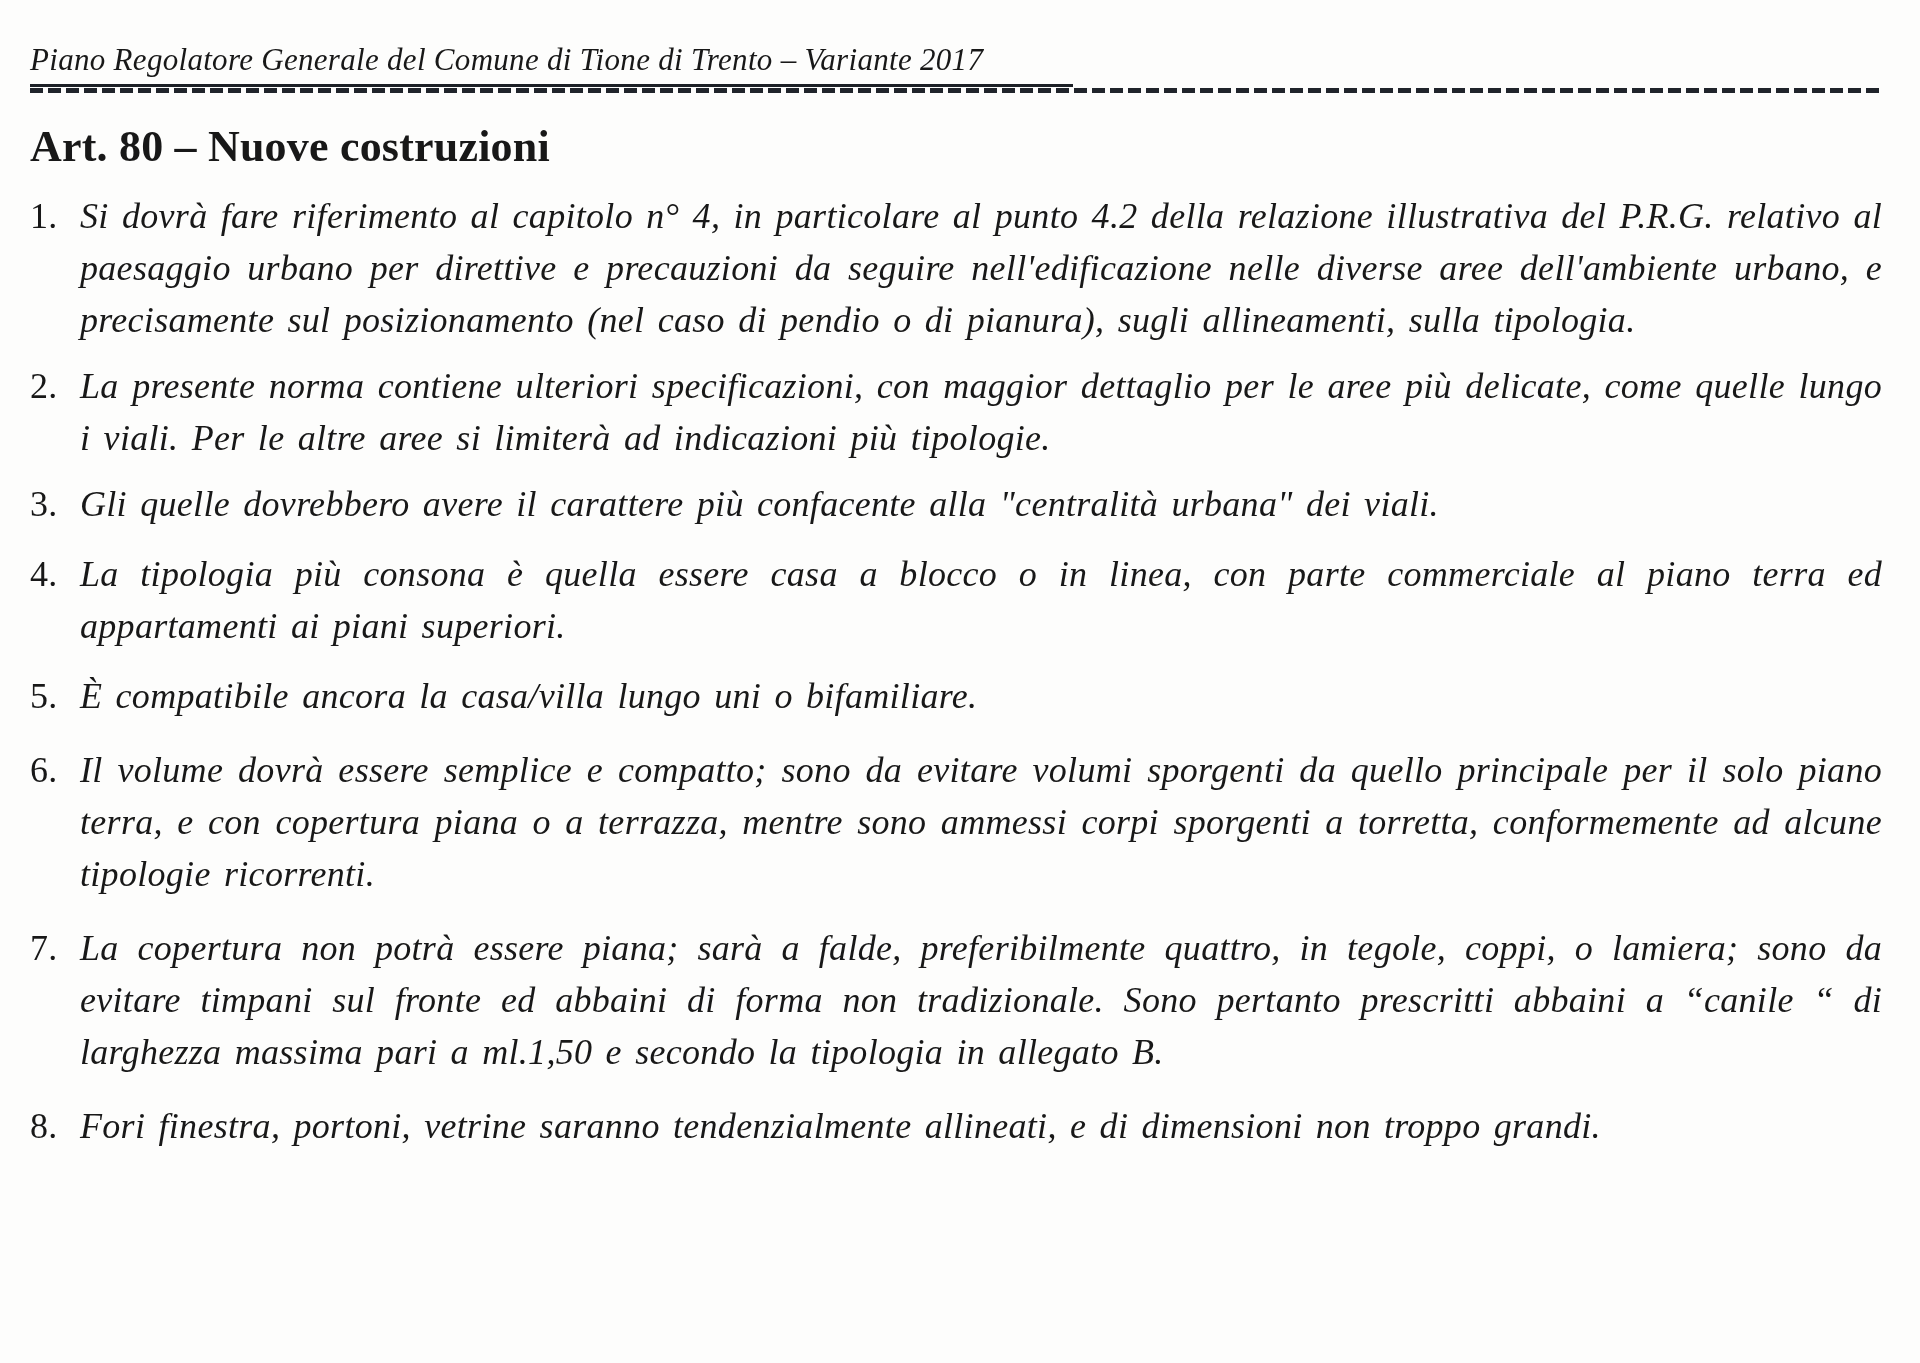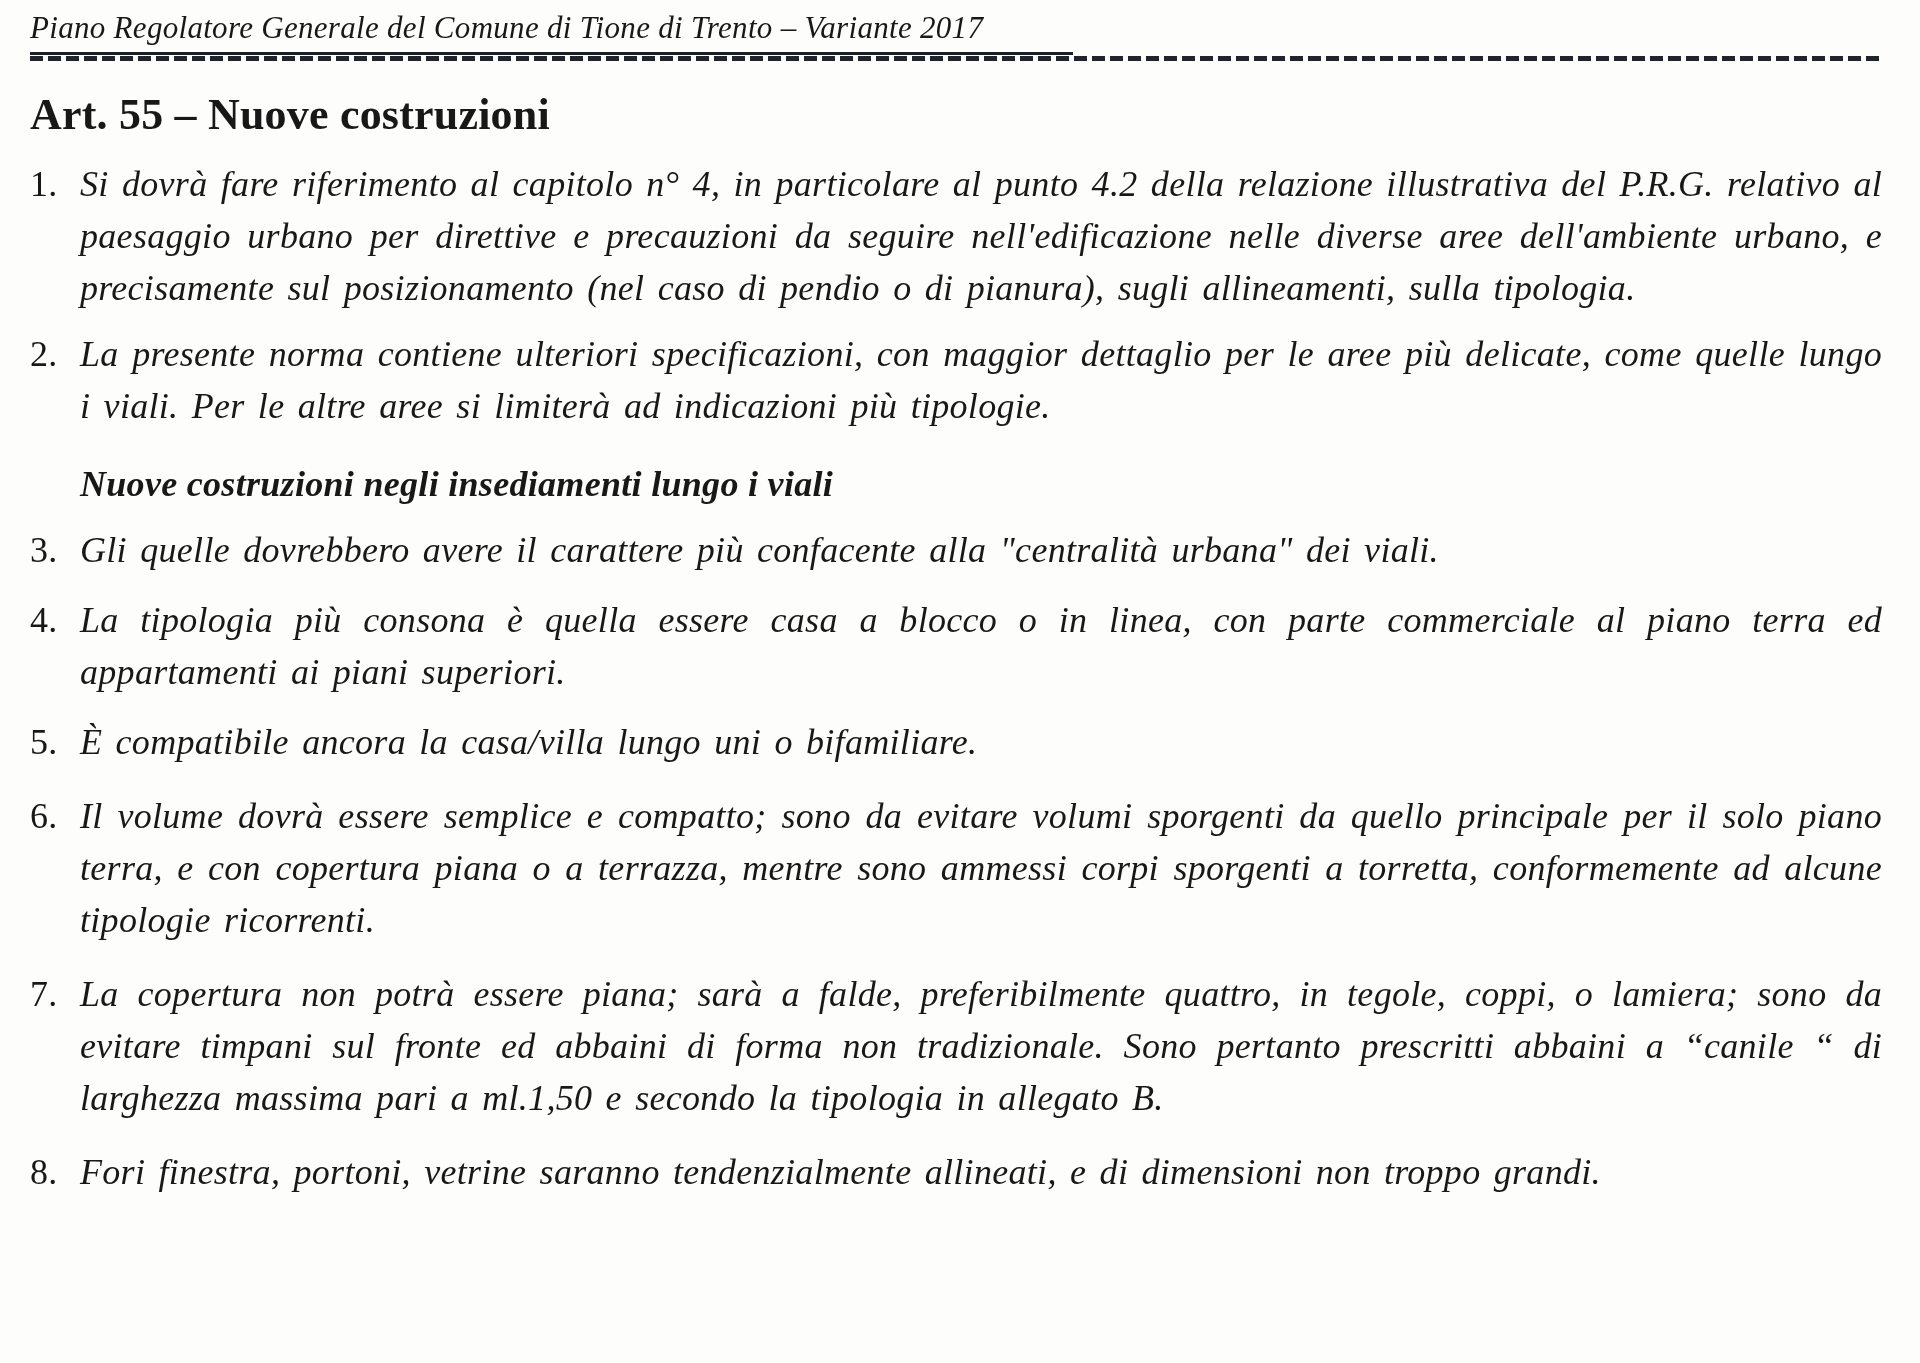--- a/index.html
+++ b/index.html
@@ -13,20 +13,21 @@
     overflow: hidden;
     font-family: "Liberation Serif", "DejaVu Serif", serif;
     color: #181818;
     background: #fdfdfc;
   }
   .page {
     box-sizing: border-box;
     width: 1920px;
     height: 1073px;
     padding: 10px 38px 0 30px;
+    margin-top: 32px;
   }
   
   .header-row {
     display: flex;
     justify-content: space-between;
     align-items: baseline;
     font-style: italic;
     font-size: 31px;
     letter-spacing: 0.3px;
   }
@@ -86,33 +87,32 @@
 </head>
 <body>
 
 <div class="page">
 
   <div class="header-row">
     <span class="header-left">Piano Regolatore Generale del Comune di Tione di Trento – Variante 2017</span>
   </div>
   <div class="dashed-rule"></div>
 
-  <h1 class="article-title">Art. 55 – Nuove costruzioni</h1>
+  <h1 class="article-title">Art. 80 – Nuove costruzioni</h1>
 
   <div class="item">
     <span class="num">1.</span>
     <p class="txt">Si dovrà fare riferimento al capitolo n° 4, in particolare al punto 4.2 della relazione illustrativa del P.R.G. relativo al paesaggio urbano per direttive e precauzioni da seguire nell'edificazione nelle diverse aree dell'ambiente urbano, e precisamente sul posizionamento (nel caso di pendio o di pianura), sugli allineamenti, sulla tipologia.</p>
   </div>
 
   <div class="item mt-sm">
     <span class="num">2.</span>
     <p class="txt">La presente norma contiene ulteriori specificazioni, con maggior dettaglio per le aree più delicate, come quelle lungo i viali. Per le altre aree si limiterà ad indicazioni più tipologie.</p>
   </div>
 
-  <div class="subheading">Nuove costruzioni negli insediamenti lungo i viali</div>
 
   <div class="item mt-sm">
     <span class="num">3.</span>
     <p class="txt">Gli quelle dovrebbero avere il carattere più confacente alla "centralità urbana" dei viali.</p>
   </div>
 
   <div class="item mt-md">
     <span class="num">4.</span>
     <p class="txt">La tipologia più consona è quella essere casa a blocco o in linea, con parte commerciale al piano terra ed appartamenti ai piani superiori.</p>
   </div>

